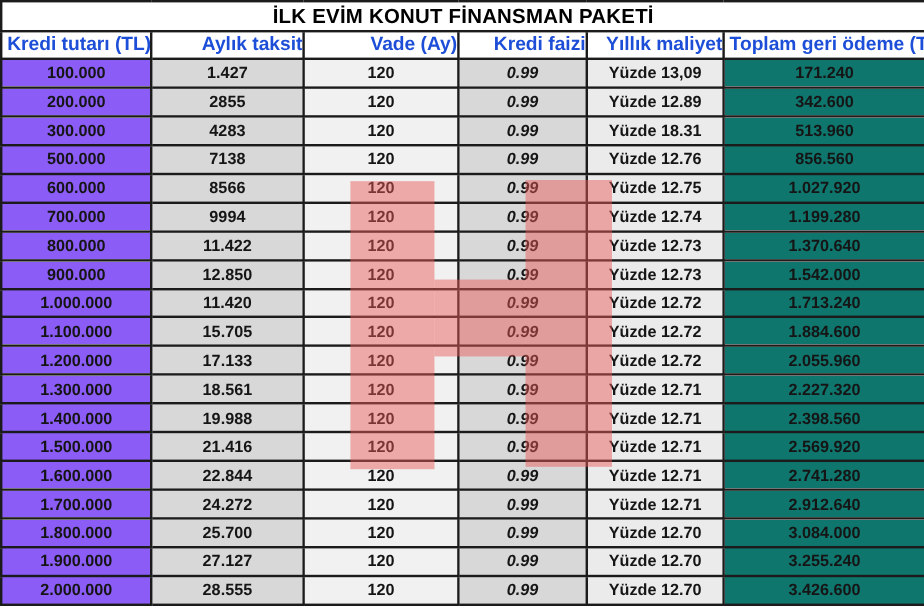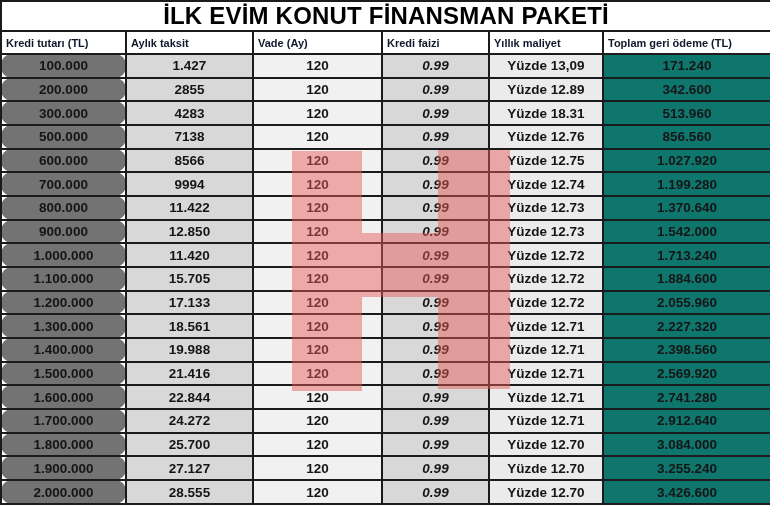--- a/index.html
+++ b/index.html
@@ -20,43 +20,43 @@
   table.fin th, table.fin td {
     border: 2px solid #1b1b1b;
     padding: 0;
     overflow: hidden;
     white-space: nowrap;
   }
   tr.title-row th {
     height: 23px;
     background: #ffffff;
     color: #000;
-    font-size: 24px;
+    font-size: 17px;
     font-weight: bold;
     text-align: center;
     letter-spacing: 0.2px;
   }
   tr.header-row th {
     height: 21px;
     background: #ffffff;
-    color: #0f172a;
-    font-size: 11px;
+    color: #1d4ed8;
+    font-size: 16px;
     font-weight: bold;
-    text-align: left;
+    text-align: right;
     padding-left: 4px;
   }
   tbody td {
     font-size: 13.5px;
     font-weight: bold;
     color: #151515;
     text-align: center;
     vertical-align: middle;
   }
   
-  .c0 { background: #737373; border-radius: 11px; }
+  .c0 { background: #8b5cf6; }
   .c1 { background: #d8d8d8; }
   .c2 { background: #f1f1f1; }
   .c3 { background: #d8d8d8; font-style: italic; }
   .c4 { background: #ebebeb; }
   .c5 { background: #0f766e; }
   
   .hl {
     position: absolute;
     background: rgba(233, 88, 88, 0.48);
     pointer-events: none;

